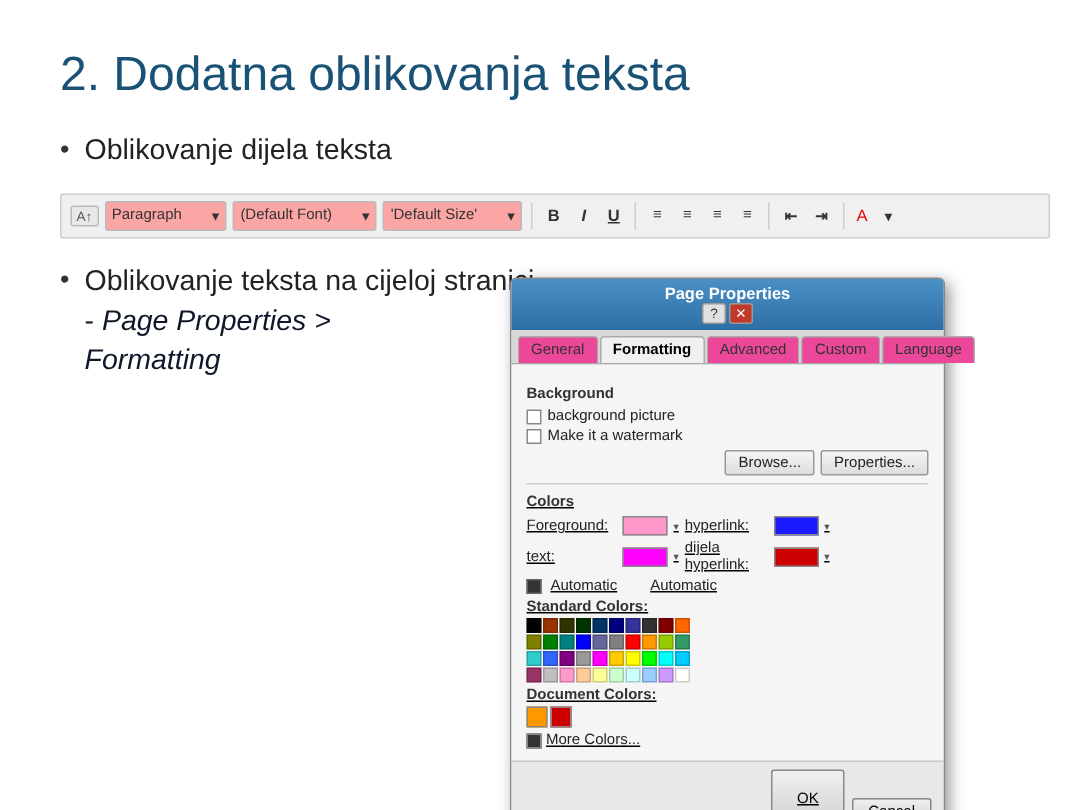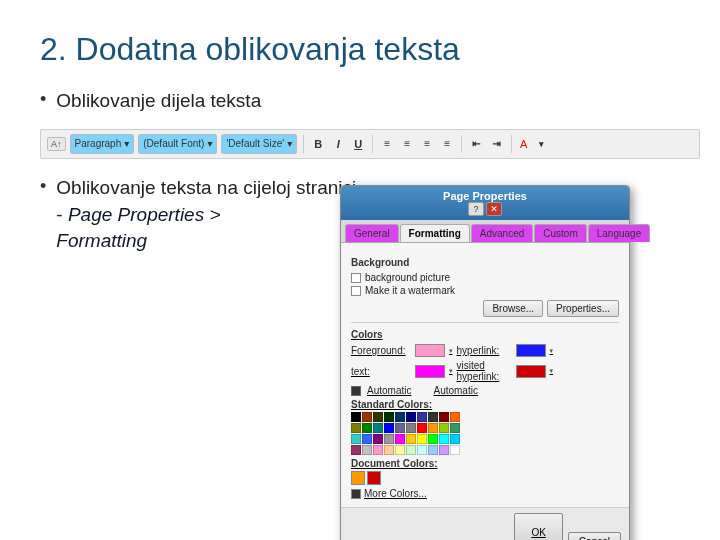--- a/index.html
+++ b/index.html
@@ -67,29 +67,29 @@
       color: #555;
       padding: 1px 3px;
       background: #e8e8e8;
       border: 1px solid #bbb;
       border-radius: 2px;
       min-width: 14px;
       text-align: center;
     }
 
     .toolbar-dropdown {
-      background: #7dd3fc;
+      background: #fca5a5;
       border: 1px solid #bbb;
       border-radius: 2px;
       padding: 1px 4px;
       font-size: 10px;
       color: #333;
       display: flex;
       align-items: center;
-      gap: 3px;
+      gap: 20px;
       height: 20px;
     }
 
     .toolbar-sep {
       width: 1px;
       height: 18px;
       background: #ccc;
       margin: 0 2px;
     }
 
@@ -183,21 +183,21 @@
       gap: 1px;
     }
 
     .dialog-tab {
       padding: 3px 8px;
       font-size: 10px;
       cursor: pointer;
       border-radius: 3px 3px 0 0;
       border: 1px solid #aaa;
       border-bottom: none;
-      background: #d946ef;
+      background: #ec4899;
       color: #333;
     }
 
     .dialog-tab.active {
       background: #f0f0f0;
       font-weight: 600;
       color: #000;
     }
 
     .dialog-body {
@@ -494,21 +494,21 @@
           <span class="color-dropdown-arrow">▾</span>
           <span class="color-auto-label">hyperlink:</span>
           <div class="color-swatch-auto"></div>
           <span class="color-dropdown-arrow">▾</span>
         </div>
 
         <div class="color-row">
           <span class="color-label">text:</span>
           <div class="color-swatch" style="background:#ff00ff;"></div>
           <span class="color-dropdown-arrow">▾</span>
-          <span class="color-auto-label">visited hyperlink:</span>
+          <span class="color-auto-label">dijela hyperlink:</span>
           <div class="color-swatch" style="background:#cc0000;width:30px;height:13px;border:1px solid #888;"></div>
           <span class="color-dropdown-arrow">▾</span>
         </div>
 
         <div class="color-row">
           <div style="width:10px;height:10px;background:#333;border:1px solid #666;flex-shrink:0;"></div>
           <span style="font-size:10px;color:#222;margin-left:2px;">Automatic</span>
           <span style="font-size:10px;color:#222;margin-left:18px;">Automatic</span>
         </div>
 

